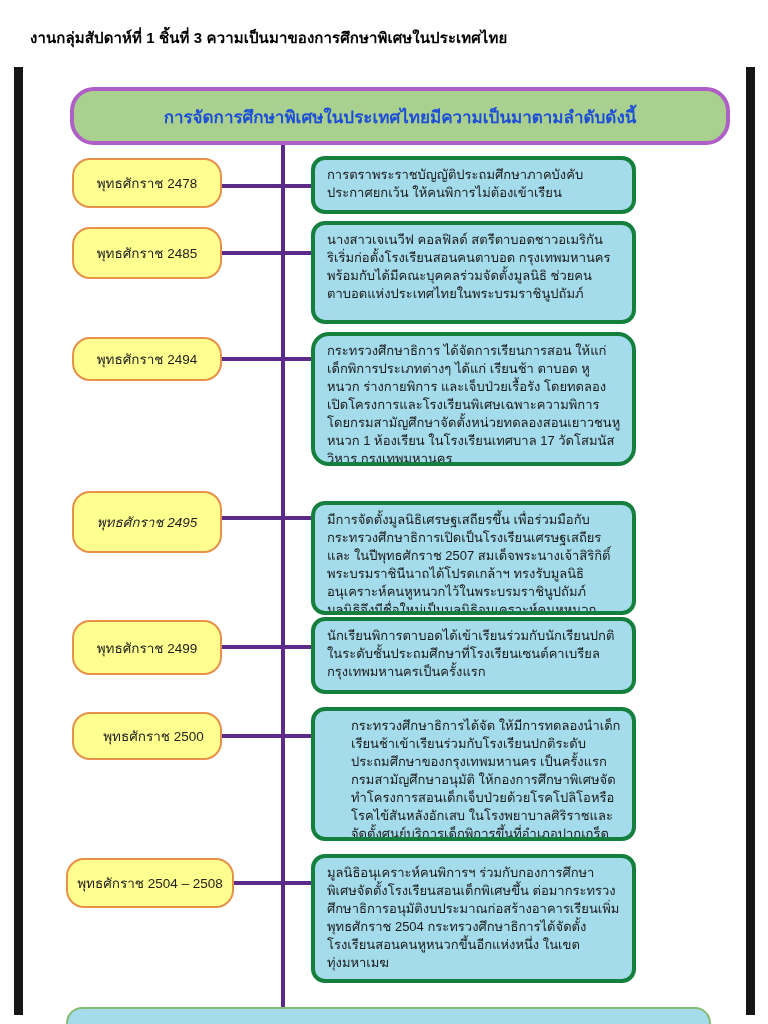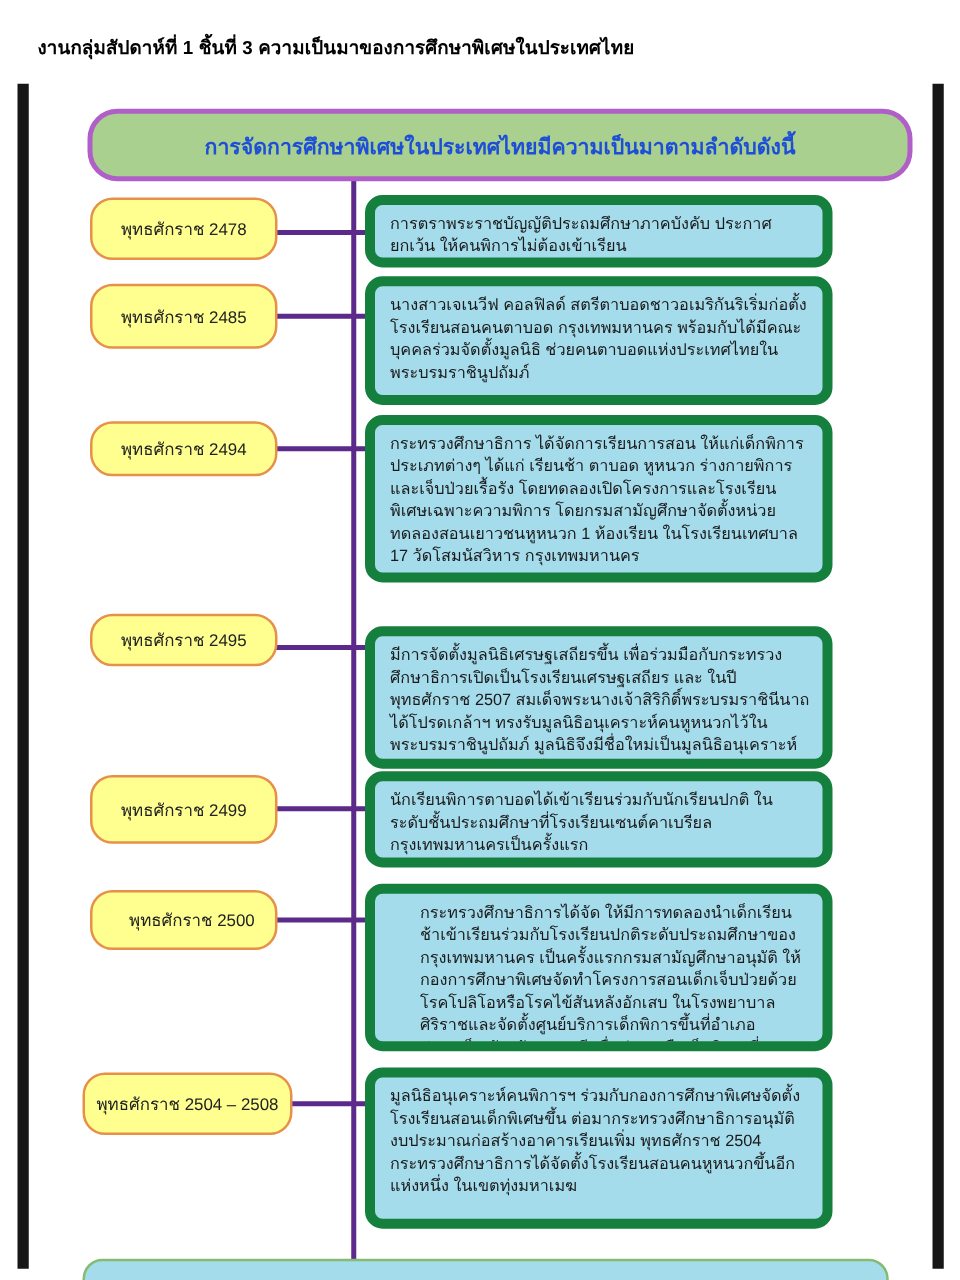--- a/index.html
+++ b/index.html
@@ -26,30 +26,30 @@
 
   .connector{position:absolute;left:212px;width:102px;height:4px;background:#5b2a8a;z-index:1;}
 
   .year-box{
     position:absolute;left:72px;width:150px;box-sizing:border-box;
     background:#ffff8f;border:2px solid #e6904a;border-radius:18px;
     display:flex;align-items:center;justify-content:center;text-align:right;
     font-size:13.5px;color:#222;z-index:2;overflow:hidden;
   }
   .desc-box{
-    position:absolute;left:292px;width:374px;box-sizing:border-box;
-    background:#a5dcec;border:8px solid #15803d;border-radius:14px;
+    position:absolute;left:311px;width:325px;box-sizing:border-box;
+    background:#a5dcec;border:4px solid #15803d;border-radius:14px;
     padding:6px 10px 4px 12px;font-size:13px;line-height:18px;color:#1a1a1a;
     z-index:2;overflow:hidden;
   }
   
   .y1{top:158px;height:50px;}  .d1{top:156px;height:58px;}   .c1{top:184px;}
   .y2{top:227px;height:52px;}  .d2{top:221px;height:103px;}  .c2{top:251px;}
-  .y3{top:337px;height:44px;}  .d3{top:332px;height:134px;}  .c3{top:357px;}
-  .y4{top:491px;height:42px;}  .d4{top:487px;height:114px;margin-top:14px;}  .c4{top:516px;}
+  .y3{top:337px;height:44px;}  .d3{top:332px;height:134px;border-radius:18px;}  .c3{top:357px;}
+  .y4{top:491px;height:62px;font-style:italic;}  .d4{top:487px;height:114px;margin-top:14px;}  .c4{top:516px;}
   .y5{top:620px;height:55px;}  .d5{top:617px;height:77px;}   .c5{top:645px;}
   .y6{top:712px;height:48px;padding-left:13px;}  .d6{top:707px;height:134px;padding-left:36px;}  .c6{top:734px;}
   .y7{top:858px;height:50px;left:66px;width:168px;}
                                .d7{top:854px;height:129px;}  .c7{top:881px;}
 
   .bottom-partial{
     position:absolute;left:66px;top:1007px;width:645px;height:30px;box-sizing:border-box;
     background:#a5dcec;border:2px solid #84bd72;border-radius:16px 16px 0 0;z-index:2;
   }
 </style>

